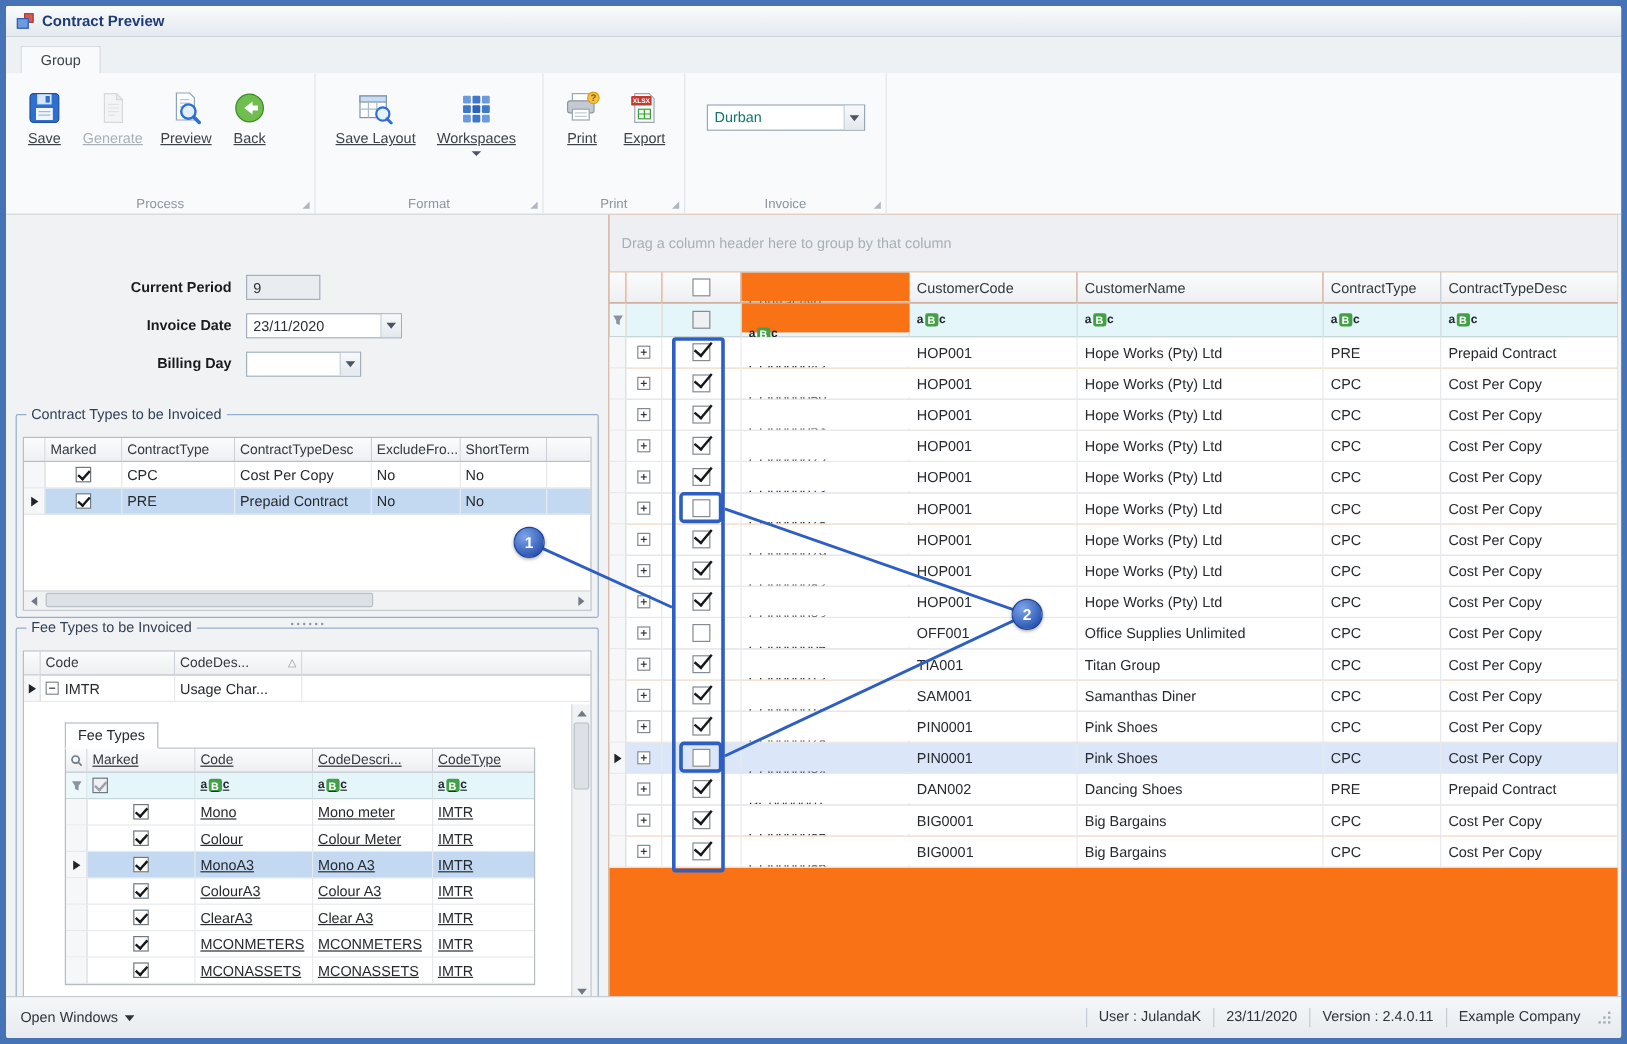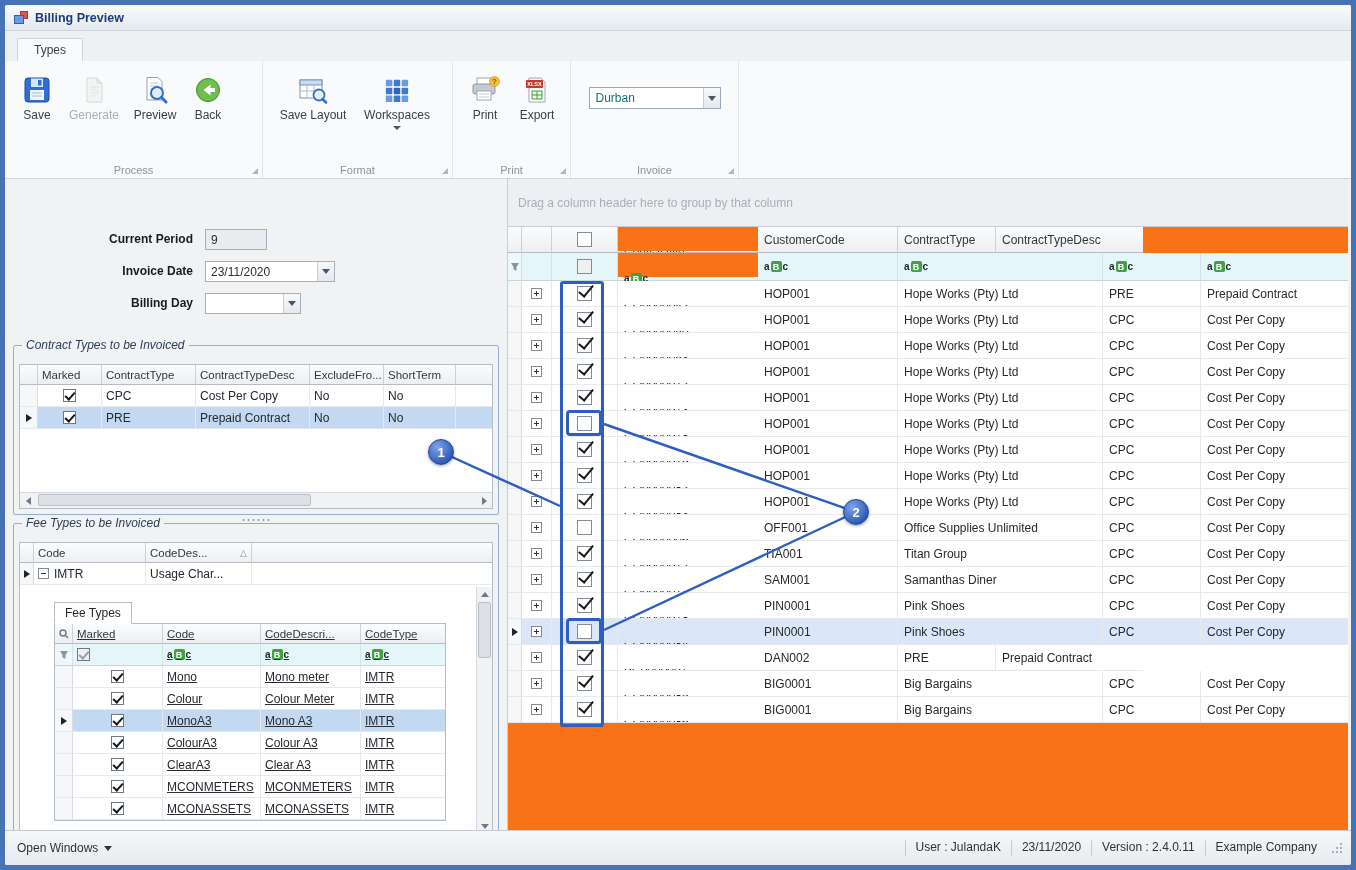--- a/index.html
+++ b/index.html
@@ -15,42 +15,42 @@
 .app-icon .ai-blue{position:absolute;left:0;bottom:0;width:10px;height:9px;background:#6d9ae0;border:1px solid #2f5fae;}
 
 
 .ribbon-tabs{position:absolute;left:0;top:26px;right:0;height:30px;background:#eef1f4;display:flex;align-items:flex-end;padding-left:12px;}
 .tab{padding:4px 16px 5px;background:#f8fafb;border:1px solid #ccd3da;border-bottom:none;border-radius:2px 2px 0 0;color:#3c4248;position:relative;top:1px;}
 .ribbon-body{position:absolute;left:0;top:56px;right:0;height:118px;background:#f8fafb;border-bottom:1px solid #cfd5db;display:flex;}
 .rgroup{position:relative;height:100%;border-right:1px solid #e2e6ea;display:flex;flex-direction:column;flex:0 0 auto;}
 .rbuttons{flex:1;display:flex;align-items:flex-start;padding:12px 6px 0 8px;gap:2px;}
 .rbtn{display:flex;flex-direction:column;align-items:center;gap:3px;padding-top:2px;border-radius:3px;}
 .ricon{height:30px;display:flex;align-items:center;justify-content:center;}
-.rlbl{font-size:12px;color:#3c4248;white-space:nowrap;}
+.rlbl{font-size:12px;color:#3c4248;white-space:nowrap;text-decoration:underline;}
 .rbtn.disabled .rlbl{color:#a9b0b7;}
 .rbtn.disabled .ricon{opacity:.45;filter:grayscale(1);}
 .drop-tri{width:0;height:0;border-left:4px solid transparent;border-right:4px solid transparent;border-top:4px solid #4a5560;margin-top:1px;}
 .rcaption{height:17px;position:relative;display:flex;align-items:center;justify-content:center;color:#8d949d;font-size:11px;}
 .launcher{position:absolute;right:4px;bottom:4px;width:0;height:0;border-left:6px solid transparent;border-bottom:6px solid #aeb6bf;}
 .rcombo{width:132px;height:22px;margin:26px auto 0;background:#fff;border:1px solid #98a8ba;display:flex;align-items:center;}
 .rcombo-text{flex:1;padding-left:6px;color:#0f766e;}
 .combo-btn{width:17px;height:100%;border-left:1px solid #c6cfd8;background:linear-gradient(#f7f9fb,#e4e9ee);display:flex;align-items:center;justify-content:center;}
 .tri-down{width:0;height:0;border-left:4px solid transparent;border-right:4px solid transparent;border-top:5px solid #4a5560;}
 
 
 .left-panel{position:absolute;left:2px;top:188px;width:498px;height:651px;}
 .form-row{position:absolute;left:0;height:22px;}
 .flabel{position:absolute;left:0;top:3px;width:186px;text-align:right;font-weight:bold;color:#191c1f;}
 .ftext{position:absolute;left:198px;top:0;height:21px;border:1px solid #a2afbd;background:#e9edf1;padding:3px 5px;}
 .fcombo{position:absolute;left:198px;top:0;height:21px;background:#fff;border:1px solid #a2afbd;display:flex;align-items:center;}
 .fcombo .fval{flex:1;padding-left:5px;}
 
 
 .groupbox{position:absolute;border:1px solid #96aecd;border-radius:2px;}
-.gb-title{position:absolute;top:-8px;left:8px;background:#f0f2f4;padding:0 4px;font-size:12px;color:#2f3f55;font-style:italic;}
+.gb-title{position:absolute;top:-8px;left:8px;background:#f0f2f4;padding:0 4px;font-size:12px;color:#2f3f55;}
 .lgrid{position:absolute;left:5px;right:5px;top:18px;bottom:5px;background:#fff;border:1px solid #b6bcc4;overflow:hidden;}
 .g-header{display:flex;height:20px;}
 .g-header>div{background:linear-gradient(#fbfcfd,#edeff2);border-right:1px solid #ccd1d7;border-bottom:1px solid #b6bcc4;display:flex;align-items:center;padding-left:4px;font-size:11.5px;color:#33383d;overflow:hidden;white-space:nowrap;}
 .g-header>.g-ind-h{padding-left:0;justify-content:center;}
 .g-filter{display:flex;height:22px;}
 .g-filter>div{background:#e4f6f9;border-right:1px solid #d6e3e6;border-bottom:1px solid #c9d6d9;display:flex;align-items:center;padding-left:4px;}
 .g-filter>.g-ind{background:#eef8fa;padding-left:0;justify-content:center;}
 .g-row{display:flex;height:22px;background:#fff;font-size:12px;}
 .g-row>div{border-right:1px solid #e7e9ec;border-bottom:1px solid #e7e9ec;display:flex;align-items:center;padding-left:4px;overflow:hidden;white-space:nowrap;color:#26292d;}
 .g-row>.g-ind{width:18px;background:#f6f7f9;border-right:1px solid #d9dce0;padding-left:0;justify-content:center;}
@@ -137,25 +137,25 @@
 </head>
 <body>
 
 <div class="frame">
 
   <div class="titlebar">
     <span class="app-icon">
         <span class="ai-red"></span>
         <span class="ai-blue"></span>
       </span>
-    <span class="title-text">Billing Preview</span>
+    <span class="title-text">Contract Preview</span>
   </div>
 
   <div class="ribbon-tabs">
-    <span class="tab">Types</span>
+    <span class="tab">Group</span>
   </div>
   <div class="ribbon-body">
 
     <div class="rgroup" style="width:258px">
       <div class="rbuttons">
         <div class="rbtn" style="width:48px">
           <span class="ricon">
             <svg width="28" height="28" viewBox="0 0 28 28">
                 <rect x="2" y="2" width="24" height="24" rx="3" fill="#2f6fd0" stroke="#1f4f9e"></rect>
                 <rect x="8" y="2.5" width="12" height="8.5" fill="#d7e6fa"></rect>
@@ -562,20 +562,21 @@
       </div>
 
     <div class="mg-header">
       <div class="mg-ind-h"></div>
       <div class="mg-exp-h"></div>
       <div class="mg-cb-h">
           <span class="cb cb-lg"></span>
         </div>
       <div class="w-cno">ContractNo</div>
       <div class="w-ccode">CustomerCode</div>
+      <div class="w-cname">CustomerName</div>
       <div class="w-ctype">ContractType</div>
       <div class="w-cdesc">ContractTypeDesc</div>
     </div>
 
     <div class="mg-filter">
       <div class="mg-ind">
           <svg width="10" height="10" viewBox="0 0 10 10">
             <path d="M1 1 h8 L6.5 5 v3.8 l-3 -1.2 V5 z" fill="#8a94a0"></path>
           </svg>
         </div>
@@ -850,20 +851,21 @@
             <span class="rowarrow sel-only"></span>
           </div>
     <div class="mg-exp">
             <span class="expander plus"></span>
           </div>
     <div class="mg-cb">
             <span class="cb cb-lg checked"></span>
           </div>
     <div class="w-cno">PC0000001</div>
     <div class="w-ccode">DAN002</div>
+    <div class="w-cname">Dancing Shoes</div>
     <div class="w-ctype">PRE</div>
     <div class="w-cdesc">Prepaid Contract</div>
   </div>
         <div class="mg-row">
     <div class="mg-ind">
             <span class="rowarrow sel-only"></span>
           </div>
     <div class="mg-exp">
             <span class="expander plus"></span>
           </div>

